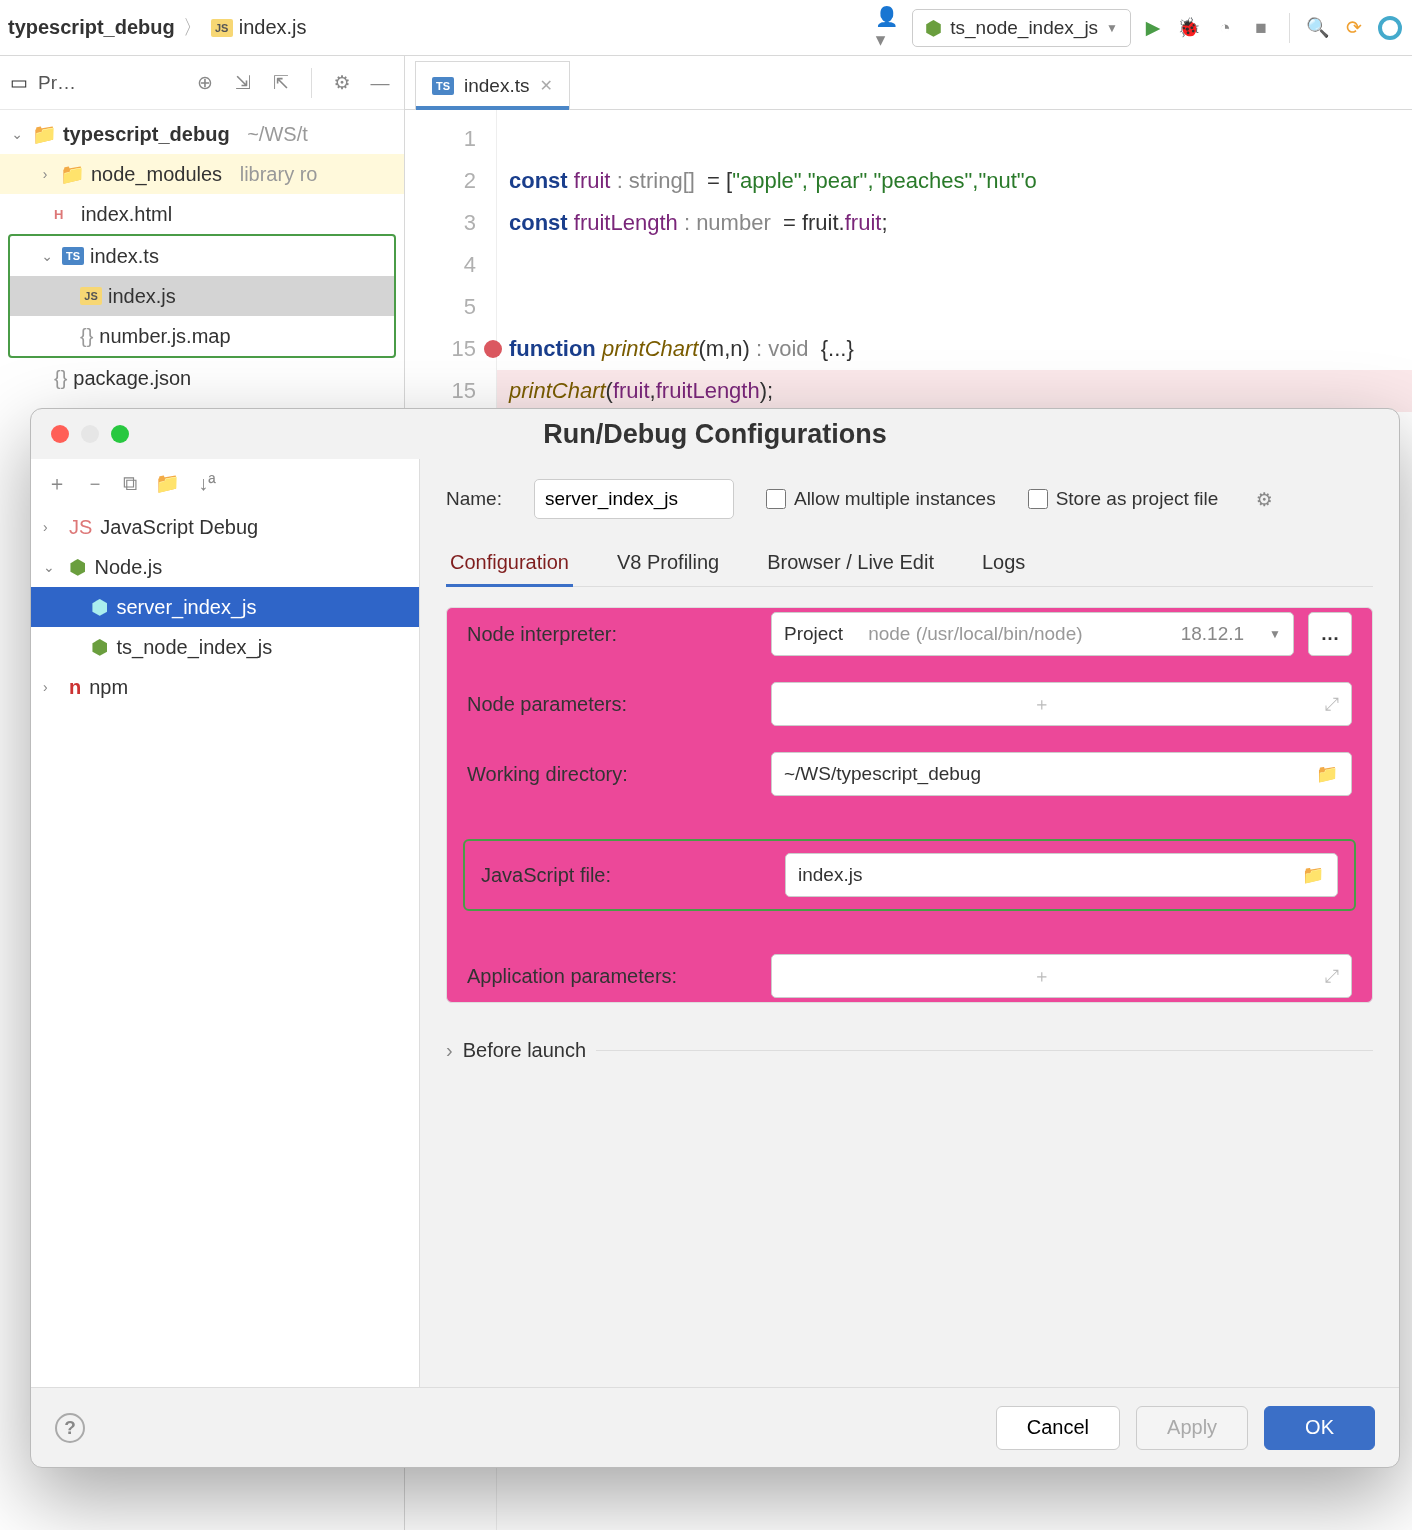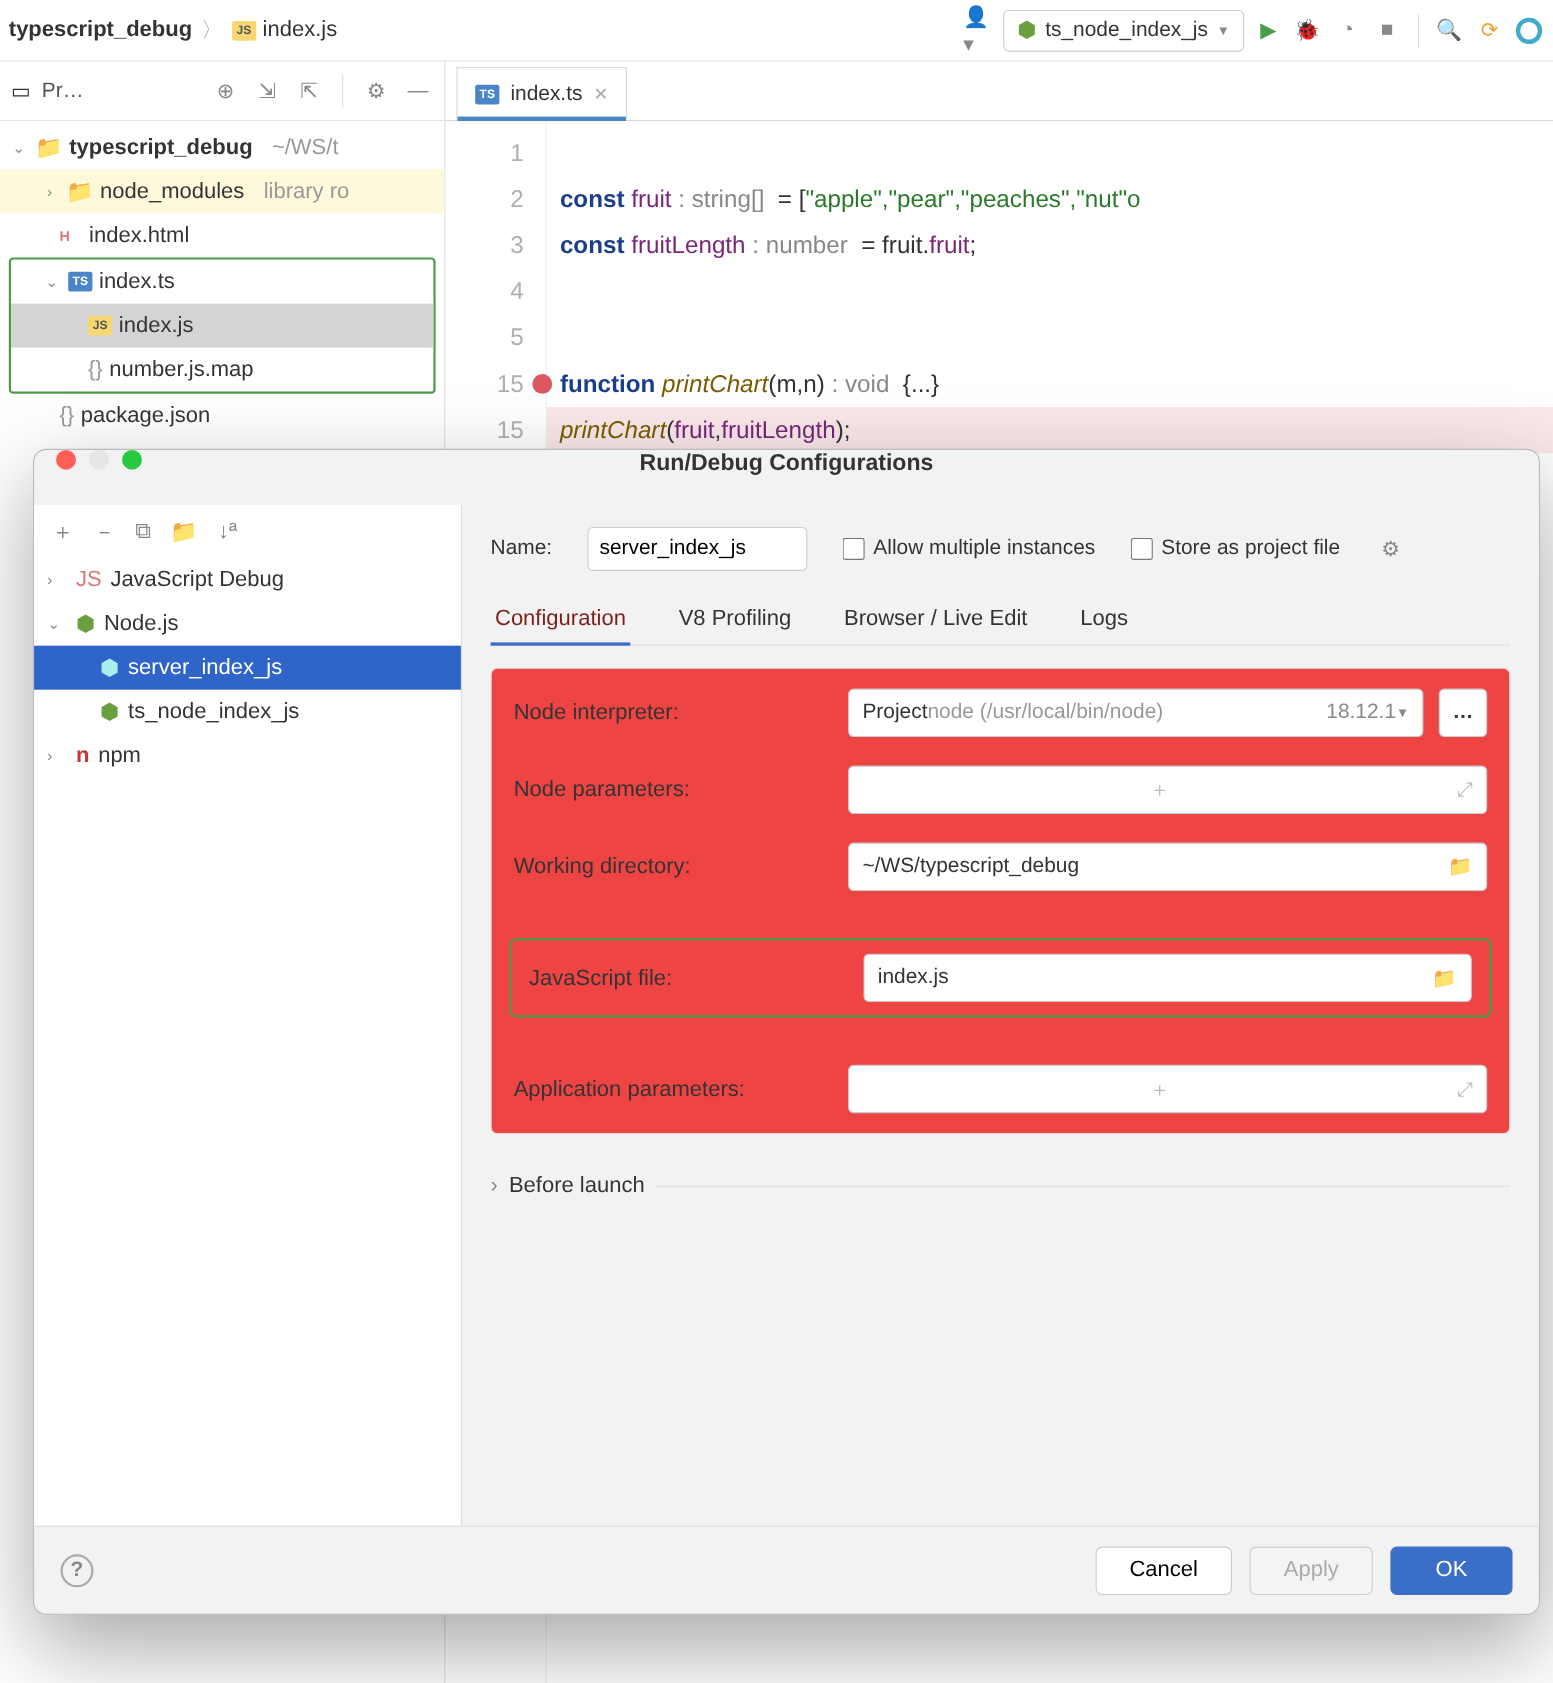--- a/index.html
+++ b/index.html
@@ -35,44 +35,44 @@
 .gutter{width:92px;text-align:right;color:#b0b0b0;padding-right:20px;padding-top:8px;line-height:42px;border-right:1px solid #eee;position:relative}
 .bp{position:absolute;right:-26px;width:18px;height:18px;background:#db5860;border-radius:50%}
 .code{flex:1;padding:8px 12px;line-height:42px;white-space:pre;overflow:hidden}
 .kw{color:#1a3e8c;font-weight:600}
 .fn{color:#7a5c00;font-style:italic}
 .typ{color:#888}
 .str{color:#2a7a2a}
 .id{color:#7a267a}
 .bpline{background:#fbe8ea;display:block;margin:0 -12px;padding:0 12px}
 .dialog{position:absolute;top:408px;left:30px;width:1370px;height:1060px;background:#f2f2f2;border:1px solid #bbb;border-radius:12px;box-shadow:0 30px 80px rgba(0,0,0,0.35);display:flex;flex-direction:column}
-.dlgtitle{height:50px;display:flex;justify-content:center;position:relative;font-weight:600;font-size:21px}
+.dlgtitle{height:50px;display:flex;align-items:center;justify-content:center;position:relative;font-weight:600;font-size:27px}
 .traffic{position:absolute;left:20px;display:flex;gap:12px}
 .traffic span{width:18px;height:18px;border-radius:50%;display:block}
 .tr{background:#ff5f57}.ty{background:#e6e6e6}.tg{background:#28c840}
 .dlgbody{flex:1;display:flex}
 .dlgside{width:389px;border-right:1px solid #ddd;background:#fff;display:flex;flex-direction:column}
 .dlgtb{height:48px;display:flex;align-items:center;gap:18px;padding:0 16px}
 .dlgtb span{color:#888;font-size:20px;cursor:pointer}
 .dlgtree{flex:1;font-size:20px}
 .dtrow{display:flex;align-items:center;height:40px;padding:0 12px;gap:8px}
 .dtrow.sel{background:#2f65c8;color:#fff}
 .dtrow .chev{width:18px;font-size:14px;color:#888}
 .dlgmain{flex:1;padding:20px 26px;display:flex;flex-direction:column;gap:6px;background:#f2f2f2}
 .namerow{display:flex;align-items:center;gap:32px;margin-bottom:16px}
 .namerow input[type=text]{border:1px solid #ccc;border-radius:5px;height:40px;padding:0 10px;font-size:19px;width:200px;background:#fff}
 .chk{display:flex;align-items:center;gap:8px;font-size:19px}
 .chk input{width:20px;height:20px}
 .dtabs{display:flex;gap:40px;border-bottom:1px solid #ddd;font-size:20px}
 .dtab{padding:10px 4px;cursor:pointer}
 .dtab.active{color:#7f1d1d;border-bottom:3px solid #3b6fc7;margin-bottom:-1px}
-.formbox{border:1px solid #ddd;border-radius:6px;background:#ef4444;padding:18px 20px;margin-top:14px;display:flex;flex-direction:column;gap:26px}
+.formbox{border:1px solid #ddd;border-radius:6px;background:#ec4899;padding:4px 20px;margin-top:14px;display:flex;flex-direction:column;gap:26px}
 .frow{display:flex;align-items:center;gap:14px}
 .frow label{width:290px;font-size:20px}
-.frow .field{flex:1;height:44px;border:1px solid #ccc;border-radius:5px;background:#fff;display:flex;align-items:center;padding:0 12px;font-size:19px;gap:0}
+.frow .field{flex:1;height:44px;border:1px solid #ccc;border-radius:5px;background:#fff;display:flex;align-items:center;padding:0 12px;font-size:19px;gap:25px}
 .frow .dim{color:#999}
 .frow .ver{color:#888;margin-left:auto}
 .frow .tri{color:#888;font-size:12px}
 .frow .dots{width:44px;height:44px;border:1px solid #ccc;border-radius:5px;display:flex;align-items:center;justify-content:center;background:#fff;font-weight:600}
 .frow .endicon{margin-left:auto;color:#bbb;font-size:18px}
 .greenrow{border:2px solid #4a9c47;border-radius:6px;padding:12px 16px;margin:17px -4px}
 .before{display:flex;align-items:center;gap:10px;margin-top:30px;font-size:20px}
 .before .line{flex:1;height:1px;background:#ddd}
 .dlgfoot{height:80px;border-top:1px solid #ddd;display:flex;align-items:center;padding:0 24px;gap:16px}
 .dlgfoot .help{width:30px;height:30px;border:2px solid #aaa;border-radius:50%;display:flex;align-items:center;justify-content:center;color:#888;font-weight:600}

